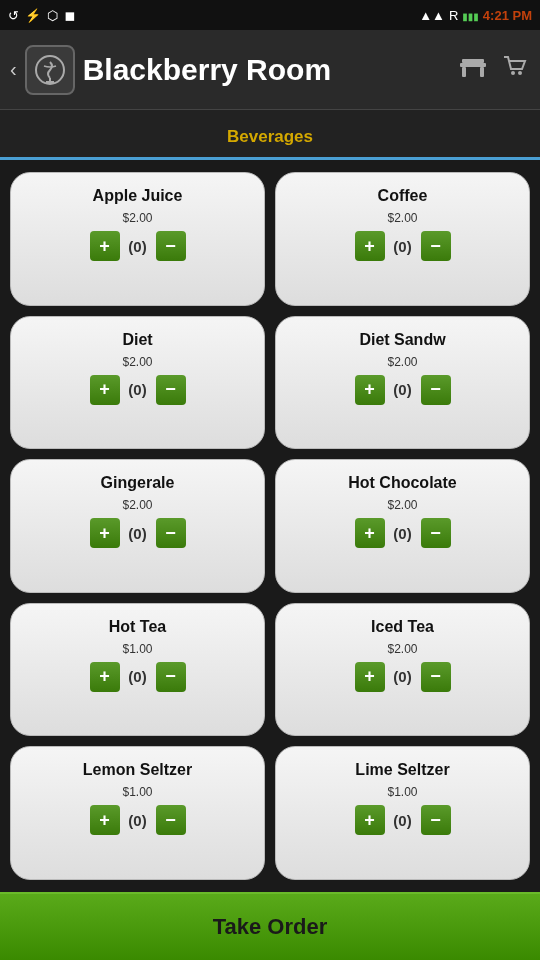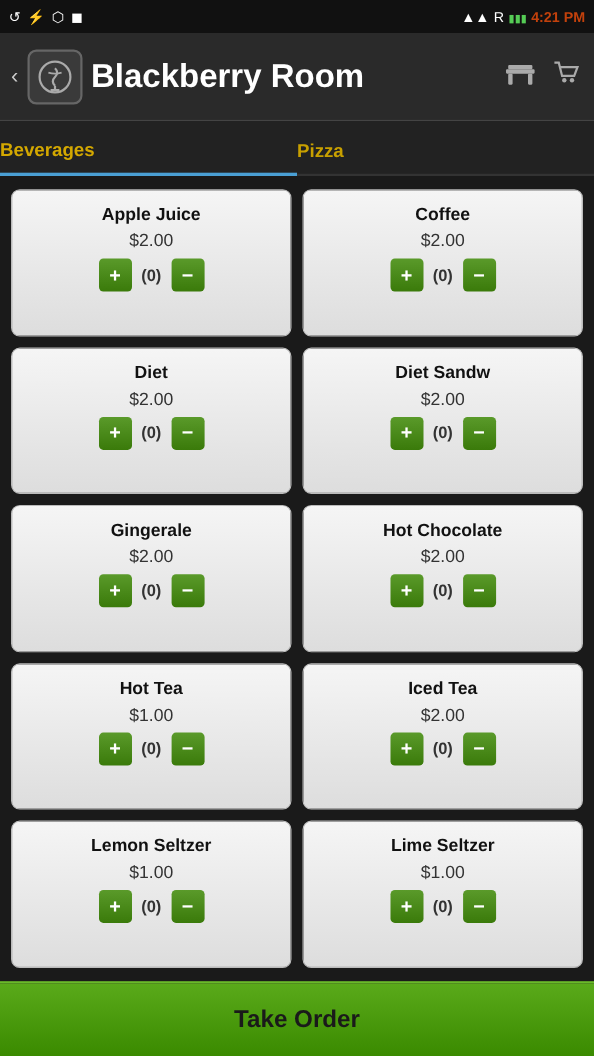--- a/index.html
+++ b/index.html
@@ -96,21 +96,21 @@
     .tabs {
       width: 100%;
       height: 50px;
       background: #222;
       display: flex;
       align-items: flex-end;
       border-bottom: 2px solid #333;
     }
     .tab {
       flex: 1;
-      text-align: left;
+      text-align: center;
       padding-bottom: 10px;
       font-size: 17px;
       font-weight: bold;
       cursor: pointer;
       color: #c8a000;
     }
     .tab.active {
       color: #d4a800;
       border-bottom: 3px solid #4a9fd4;
       margin-bottom: -2px;
@@ -122,36 +122,36 @@
       padding: 12px 10px 10px 10px;
       display: grid;
       grid-template-columns: 1fr 1fr;
       gap: 10px;
       overflow-y: auto;
       height: calc(960px - 30px - 80px - 52px - 68px);
     }
 
     .item-card {
       background: linear-gradient(to bottom, #f5f5f5, #ddd);
-      border-radius: 8px;
+      border-radius: 20px;
       padding: 14px 10px 12px 10px;
       display: flex;
       flex-direction: column;
       align-items: center;
       gap: 6px;
       border: 1px solid #bbb;
     }
     .item-name {
       font-size: 16px;
       font-weight: bold;
       color: #111;
       text-align: center;
     }
     .item-price {
-      font-size: 16px;
+      font-size: 12px;
       color: #333;
       text-align: center;
     }
     .item-controls {
       display: flex;
       align-items: center;
       gap: 4px;
     }
     .ctrl-btn {
       width: 30px;
@@ -248,21 +248,20 @@
         <path d="M4 6 L8 6 L11 18 L22 18 L25 10 L9 10" fill="none" stroke="#aaa" stroke-width="2"></path>
         <circle cx="13" cy="22" r="2" fill="#aaa"></circle>
         <circle cx="20" cy="22" r="2" fill="#aaa"></circle>
       </svg>
     </span>
   </div>
 </div>
 
 <div class="tabs">
   <div class="tab active">Beverages</div>
-  <div class="tab">Pizza</div>
 </div>
 
 <div class="items-grid" id="items-grid">
 <div class="item-card">
     <span class="item-name">Apple Juice</span>
     <span class="item-price">$2.00</span>
     <div class="item-controls">
       <button class="ctrl-btn plus">+</button>
       <span class="ctrl-count">(0)</span>
       <button class="ctrl-btn minus">−</button>

